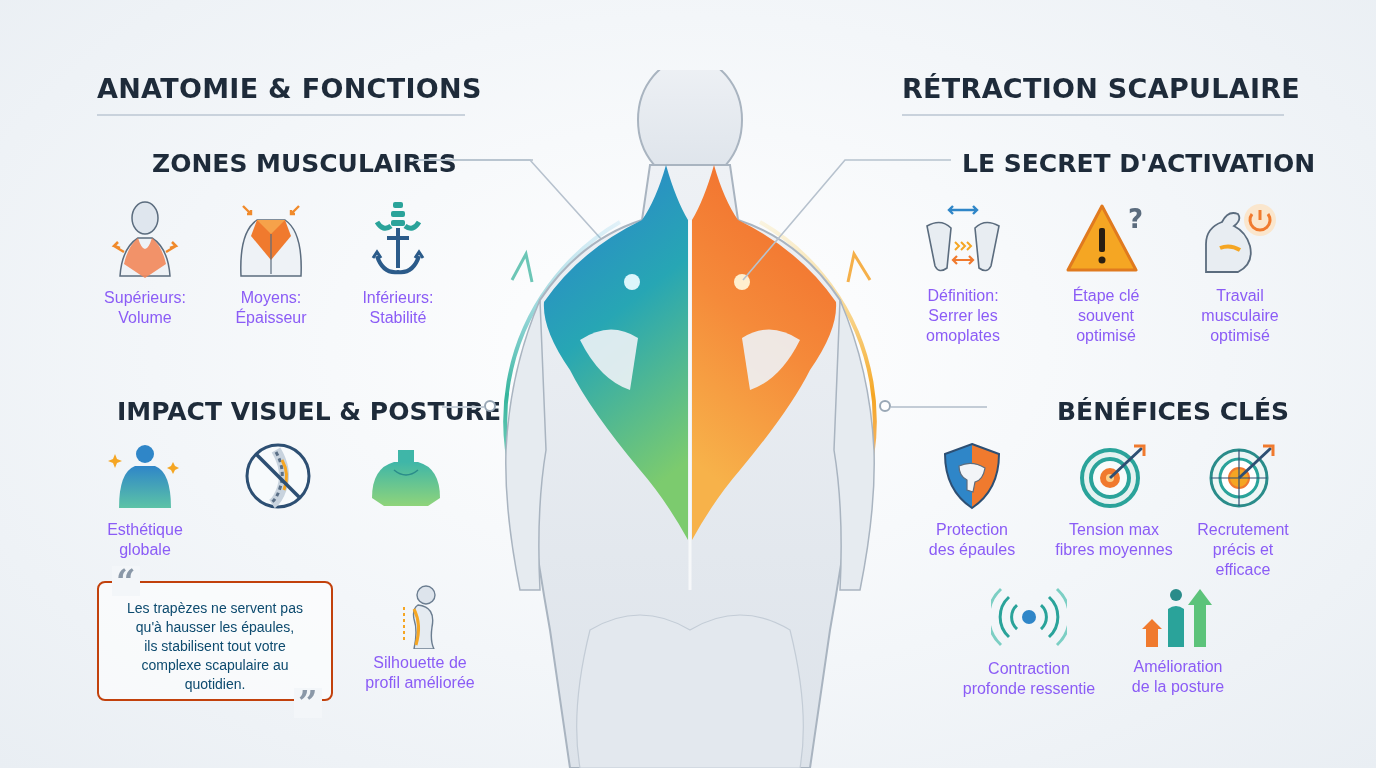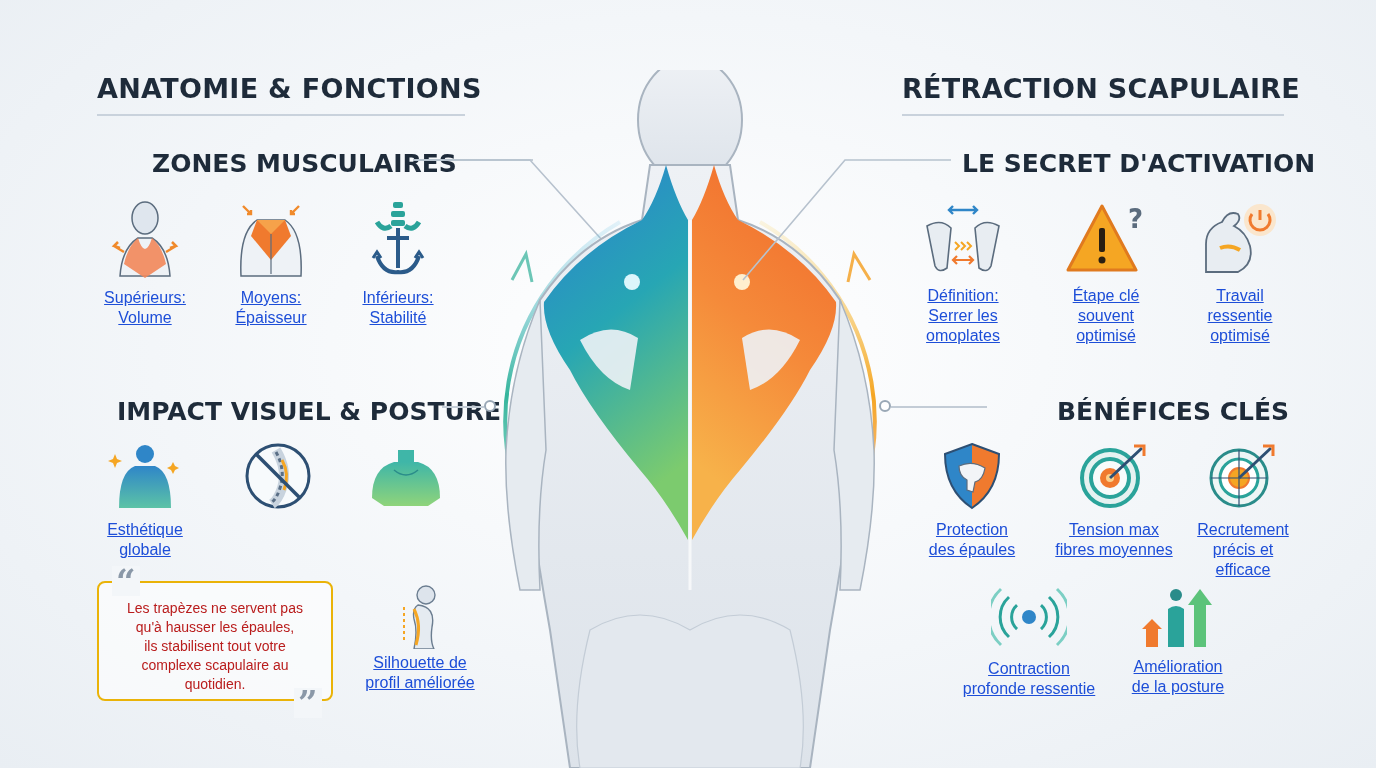--- a/index.html
+++ b/index.html
@@ -16,27 +16,27 @@
     font-weight: bold; font-size: 27px; color: #1e2b3a; letter-spacing: 0.3px;
     white-space: nowrap;
   }
   .h1-rule { height: 2px; background: #c9d2dc; }
   .h2 {
     font-family: "DejaVu Sans", sans-serif;
     font-weight: bold; font-size: 25px; color: #1e2b3a; white-space: nowrap;
   }
   .cell { position: absolute; width: 130px; text-align: center; }
   .cell svg { display: block; margin: 0 auto; }
-  .lbl { font-size: 16px; line-height: 20px; color: #1d4ed8; margin-top: 8px; text-decoration: underline; }
+  .lbl { font-size: 16px; line-height: 20px; color: #8b5cf6; margin-top: 8px; }
   .lbl span { display: block; }
   .quote-box {
     position: absolute; left: 97px; top: 581px; width: 236px; height: 120px;
-    border: 2px solid #eab308; border-radius: 8px; background: rgba(255,255,255,0.6);
+    border: 2px solid #c2410c; border-radius: 8px; background: rgba(255,255,255,0.6);
     padding: 16px 10px 0 10px; text-align: center;
-    font-size: 14px; line-height: 19px; color: #b91c1c;
+    font-size: 14px; line-height: 19px; color: #0c4a6e;
   }
   .qmark { position: absolute; font-family: "DejaVu Serif", serif; font-size: 34px; color: #8a98a8; font-weight: bold; }
   .connector { position: absolute; height: 2px; background: #c3ccd6; }
   .dot { position: absolute; width: 12px; height: 12px; border-radius: 50%; border: 2px solid #9aa8b6; background: #fff; }
 </style>
 </head>
 <body>
 
 <div class="abs h1" style="left:97px; top:73px;">ANATOMIE &amp; FONCTIONS</div>
 <div class="abs h1-rule" style="left:97px; top:114px; width:368px;"></div>
@@ -258,21 +258,21 @@
 
 <div class="cell" style="left:1175px; top:198px;">
   <svg width="84" height="80" viewBox="0 0 84 80">
     <circle cx="62" cy="22" r="16" fill="#fde2c2" opacity="0.8"></circle>
     <path d="M62 12 L62 22 M54 16 A10 10 0 1 0 70 16" stroke="#f07a2e" stroke-width="3" fill="none"></path>
     <path d="M8 74 L8 46 Q8 30 24 24 Q30 12 40 16 Q44 22 36 28 Q48 34 52 48 Q56 66 40 74 Z" fill="#e8edf2" stroke="#5b6c7e" stroke-width="1.8"></path>
     <path d="M22 50 Q32 46 42 52" stroke="#f5a623" stroke-width="4" fill="none"></path>
   </svg>
   <div class="lbl">
       <span>Travail</span>
-      <span>ressentie</span>
+      <span>musculaire</span>
       <span>optimisé</span>
     </div>
 </div>
 
 <div class="dot" style="left:879px; top:400px;"></div>
 <div class="connector" style="left:891px; top:406px; width:96px;"></div>
 <div class="abs h2" style="left:1013px; top:397px;margin-left:44px;">BÉNÉFICES CLÉS</div>
 
 <div class="cell" style="left:907px; top:440px;">
   <svg width="66" height="72" viewBox="0 0 66 72">

